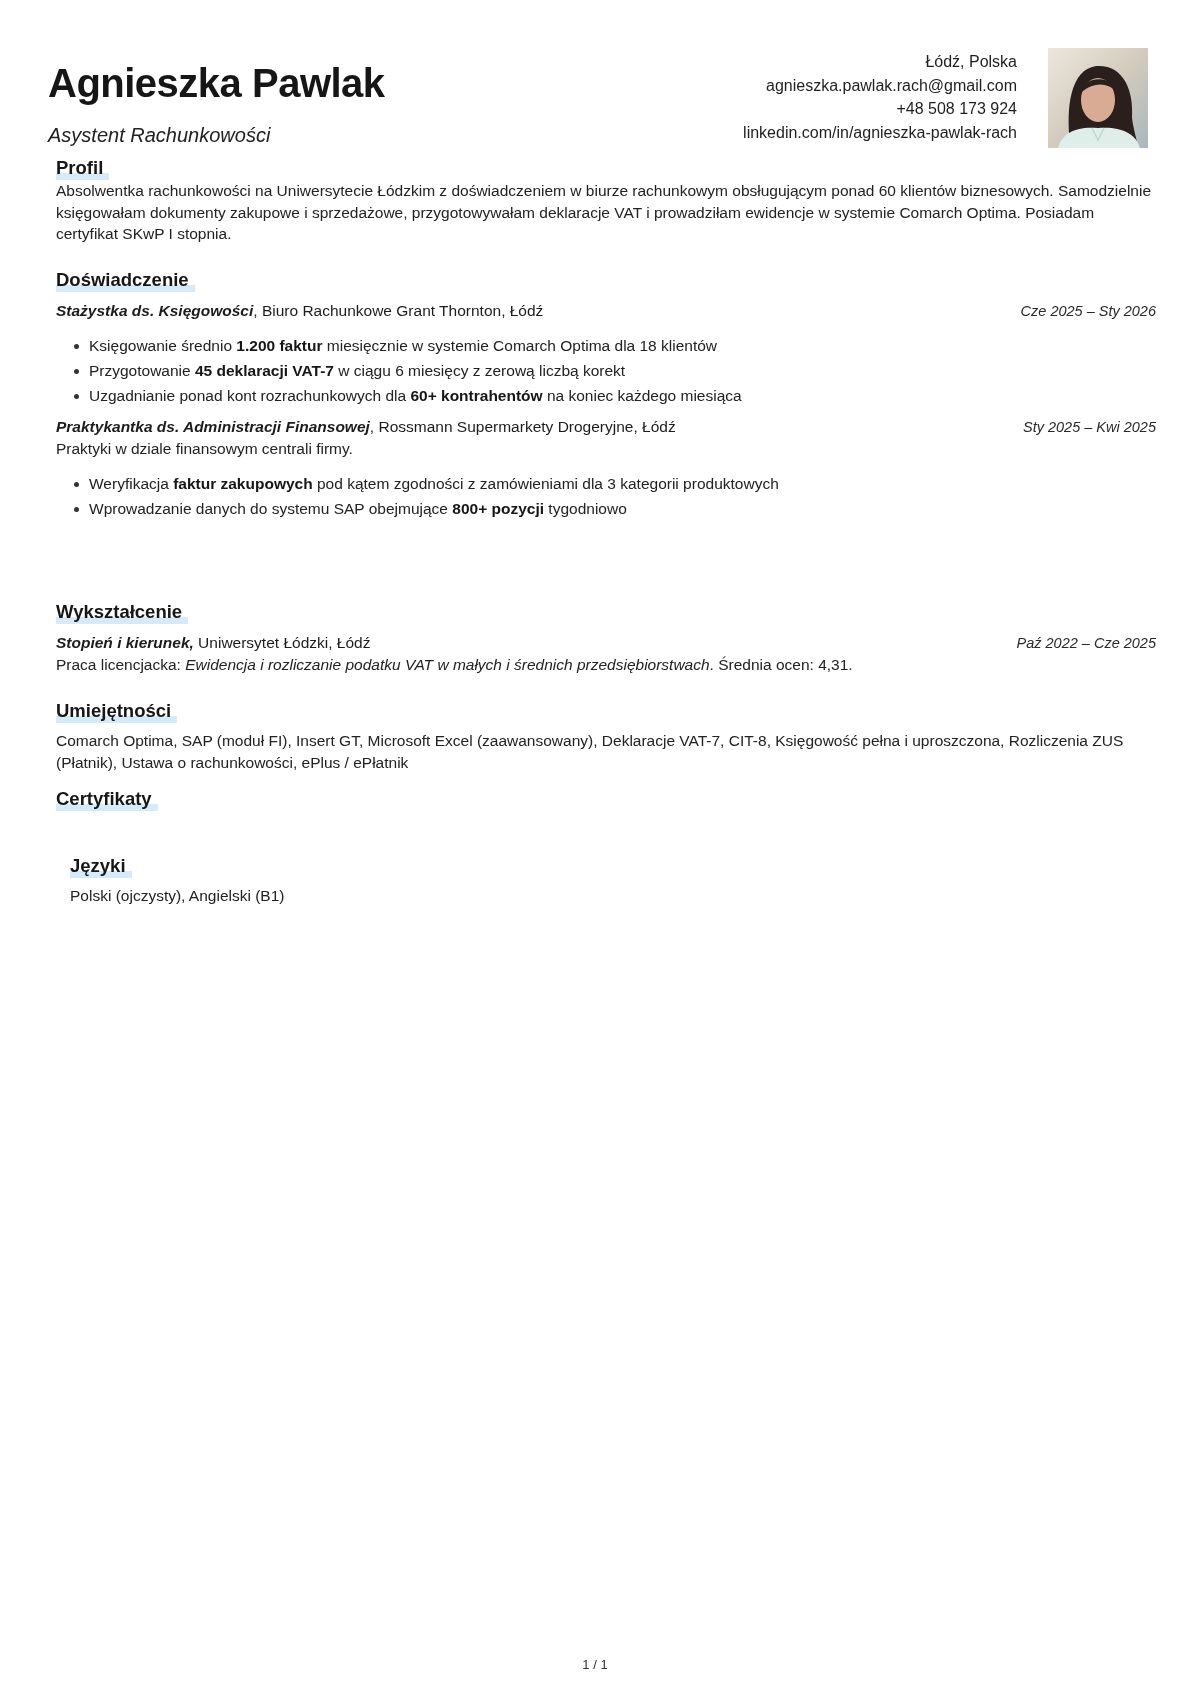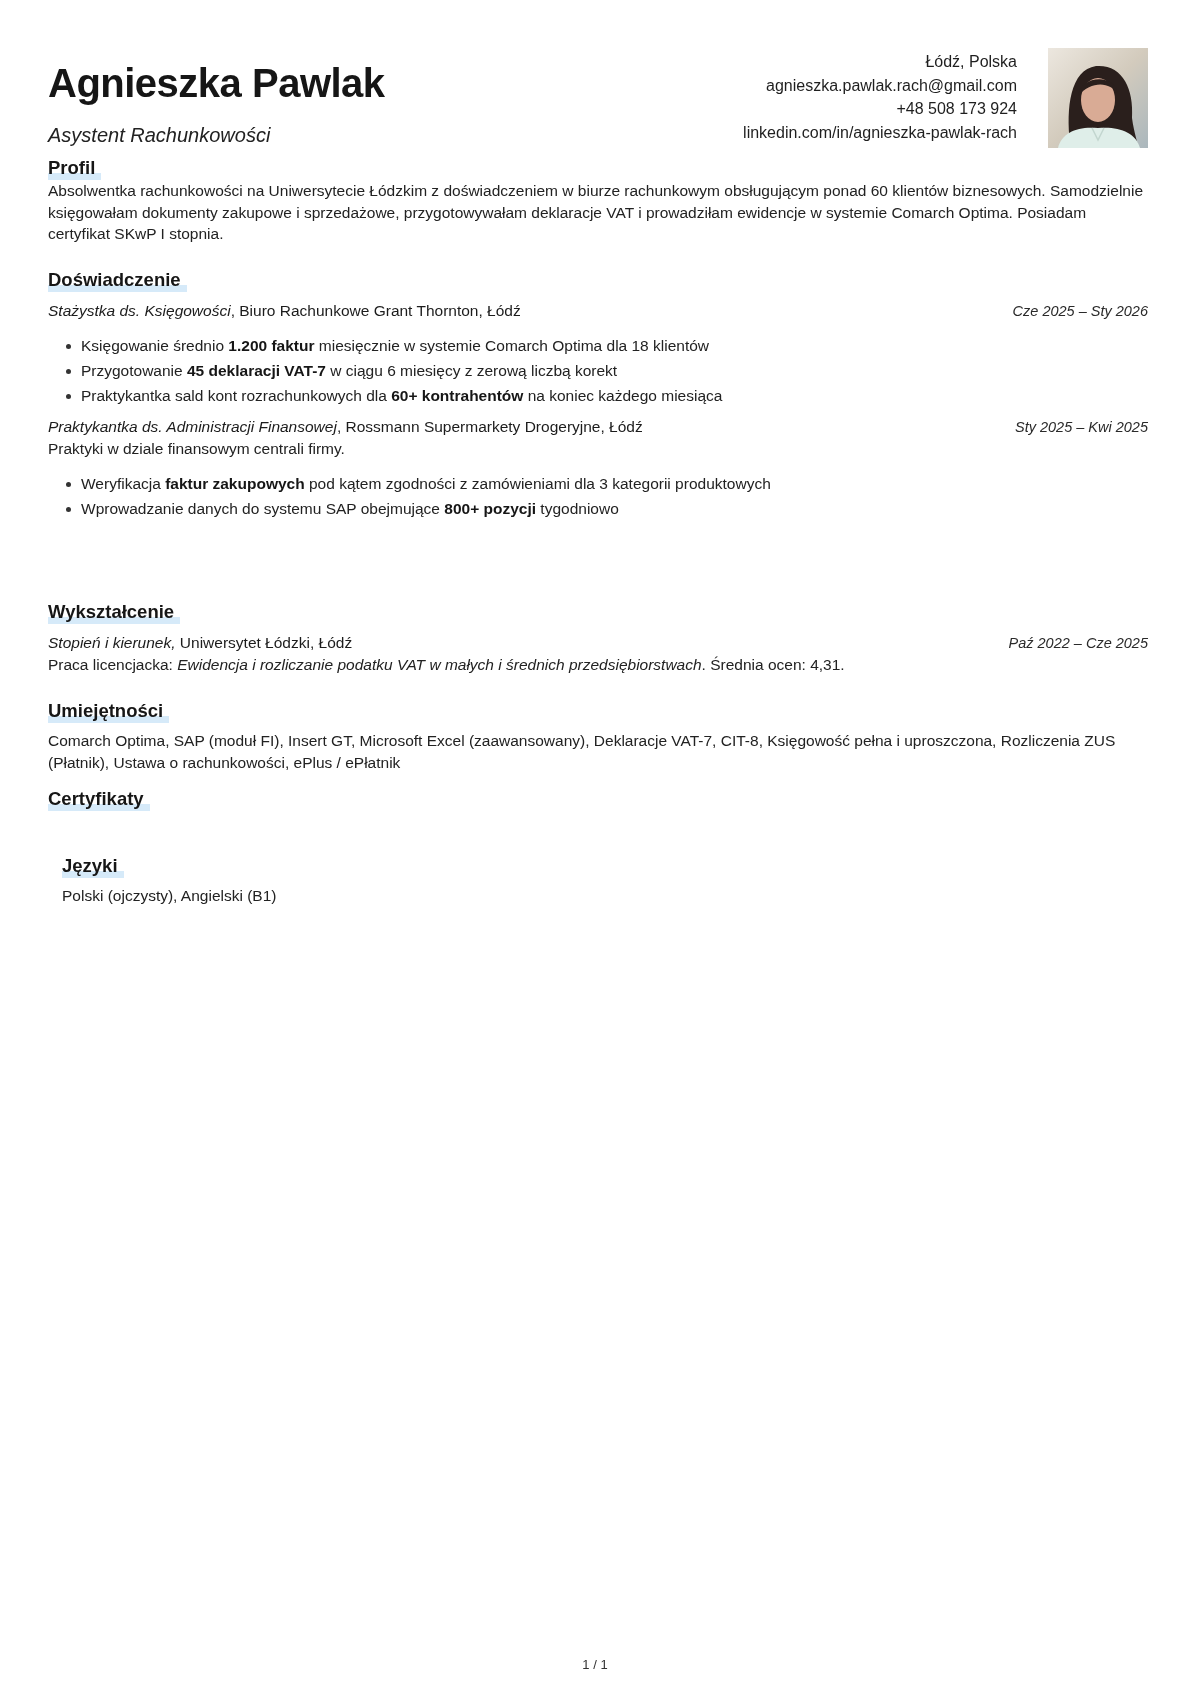--- a/index.html
+++ b/index.html
@@ -39,24 +39,24 @@
 
     
     .section-title {
       font-size: 18.5px; font-weight: 700; line-height: 24px; color: #161616;
       display: inline-block; position: relative; z-index: 0; padding-right: 4px;
     }
     .section-title::after {
       content: ""; position: absolute; left: 0; right: -2px; bottom: 0; height: 7px;
       background: #d6eaf9; z-index: -1;
     }
-    .sec { position: absolute; left: 0; width: 1100px; }
+    .sec { position: absolute; left: 8px; width: 1100px; }
     .para { font-size: 15.5px; line-height: 21.5px; color: #222; }
     .entry-head { position: relative; font-size: 15.5px; line-height: 22px; }
-    .entry-head .role { font-weight: 400; font-style: italic; }
+    .entry-head .role { font-weight: 700; font-style: italic; }
     .entry-head .date {
       position: absolute; right: 0; top: 0; font-style: italic; font-size: 14.5px; color: #2a2a2a;
     }
     .entry-desc { font-size: 15.5px; line-height: 22px; color: #222; }
     ul.bullets { list-style: none; margin-top: 11px; }
     ul.bullets li {
       position: relative; padding-left: 33px; font-size: 15.5px; line-height: 25px; color: #222;
     }
     ul.bullets li::before {
       content: ""; position: absolute; left: 18px; top: 11px; width: 5px; height: 5px;
@@ -112,21 +112,21 @@
     <div class="section-title">Doświadczenie</div>
 
     <div style="margin-top:8px;">
       <div class="entry-head">
         <span class="role">Stażystka ds. Księgowości</span><span>, Biuro Rachunkowe Grant Thornton, Łódź</span>
         <span class="date">Cze 2025 – Sty 2026</span>
       </div>
       <ul class="bullets">
         <li><span>Księgowanie średnio </span><b>1.200 faktur</b><span> miesięcznie w systemie Comarch Optima dla 18 klientów</span></li>
         <li><span>Przygotowanie </span><b>45 deklaracji VAT-7</b><span> w ciągu 6 miesięcy z zerową liczbą korekt</span></li>
-        <li><span>Praktykantka sald kont rozrachunkowych dla </span><b>60+ kontrahentów</b><span> na koniec każdego miesiąca</span></li>
+        <li><span>Uzgadnianie ponad kont rozrachunkowych dla </span><b>60+ kontrahentów</b><span> na koniec każdego miesiąca</span></li>
       </ul>
     </div>
 
     <div style="margin-top:8px;">
       <div class="entry-head">
         <span class="role">Praktykantka ds. Administracji Finansowej</span><span>, Rossmann Supermarkety Drogeryjne, Łódź</span>
         <span class="date">Sty 2025 – Kwi 2025</span>
       </div>
       <div class="entry-desc">Praktyki w dziale finansowym centrali firmy.</div>
       <ul class="bullets">

